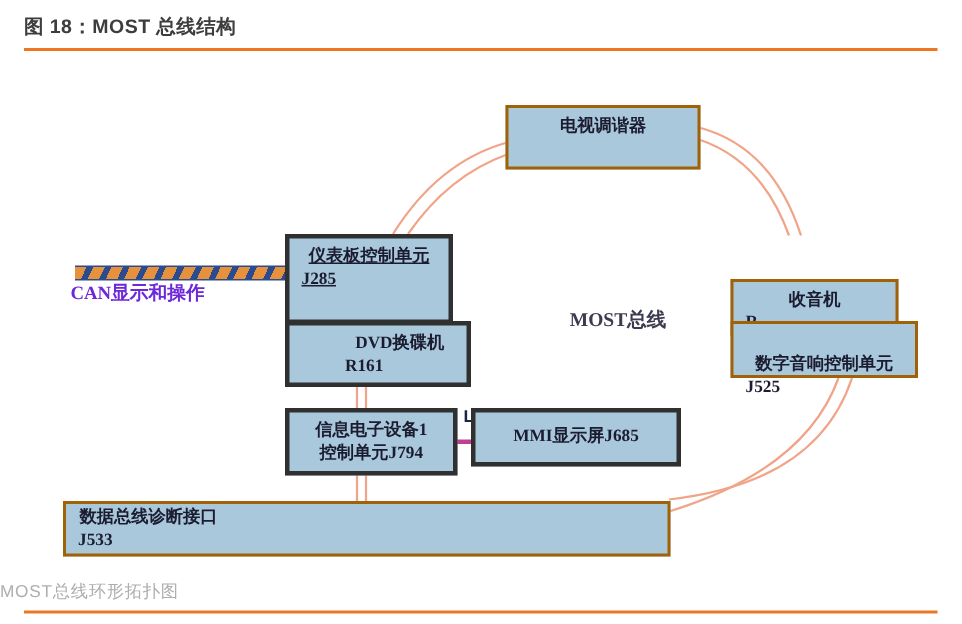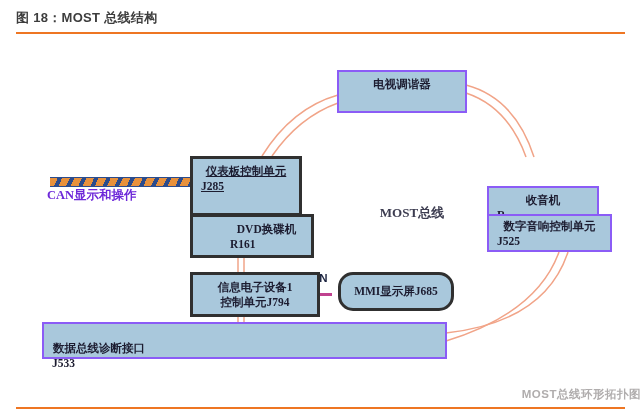--- a/index.html
+++ b/index.html
@@ -8,26 +8,26 @@
     font-family:"Liberation Sans",sans-serif;
   }
   .fig-title{
     position:absolute;left:16px;top:9px;font-size:13px;font-weight:bold;color:#3d3d3d;
     letter-spacing:0.3px;
   }
   .rule{position:absolute;left:16px;width:609px;height:2px;background:#ee7623;}
   .rule-top{top:32px;}
   .rule-bottom{top:407px;}
   .fig-caption{
-    position:absolute;left:0;top:387px;width:641px;text-align:right;
-    font-size:11.5px;color:#b0adad;letter-spacing:0.5px;font-weight:bold;
+    position:absolute;left:0;top:387px;width:641px;text-align:left;
+    font-size:11.5px;color:#b0adad;letter-spacing:0.5px;
   }
   #ringsvg{position:absolute;left:0;top:0;z-index:1;}
   .box{
-    position:absolute;z-index:2;background:#a9c8dc;border:2px solid #8b5cf6;
+    position:absolute;z-index:2;background:#a9c8dc;border:2px solid #a16207;
     box-sizing:border-box;color:#1c1c30;
     font-family:"Liberation Serif",serif;font-size:11.5px;line-height:15px;
     padding-top:5px;
   }
   .box.thick{border-width:3px;border-color:#303030;}
   .bname{text-align:center;font-weight:600;}
   .bcode{text-align:left;padding-left:8px;font-weight:bold;}
   .box.wide .bname{text-align:left;padding-left:9px;}
   .box.center-one{display:flex;align-items:center;justify-content:center;padding-top:0;}
   .center-label{
@@ -94,40 +94,40 @@
   <div class="box thick" style="left:190px;top:156px;width:112px;height:60px;text-decoration:underline;">
     <div class="bname">仪表板控制单元</div>
     <div class="bcode">J285</div>
   </div>
 
   <div class="box thick" style="left:190px;top:214px;width:124px;height:44px;padding-left:29px;">
     <div class="bname">DVD换碟机</div>
     <div class="bcode">R161</div>
   </div>
 
-  <div class="box thick" style="left:190px;top:272px;width:130px;height:45px;">
+  <div class="box thick" style="left:190px;top:272px;width:115px;height:45px;">
     <div class="bname">信息电子设备1</div>
     <div class="bname">控制单元J794</div>
   </div>
 
-  <div class="box thick center-one" style="left:338px;top:272px;width:116px;height:39px;border-radius:15px;">
+  <div class="box thick center-one" style="left:314px;top:272px;width:140px;height:39px;">
     <div class="bname">MMI显示屏J685</div>
   </div>
 
   <div class="box" style="left:487px;top:158px;width:112px;height:38px;margin-top:28px;">
     <div class="bname">收音机</div>
     <div class="bcode">R</div>
   </div>
 
-  <div class="box" style="left:487px;top:214px;width:125px;height:38px;padding-top:3px;">
+  <div class="box" style="left:487px;top:214px;width:125px;height:38px;padding-top:20px;">
     <div class="bname">数字音响控制单元</div>
     <div class="bcode">J525</div>
   </div>
 
-  <div class="box wide" style="left:42px;top:322px;width:405px;height:37px;padding-top:17px;">
+  <div class="box wide" style="left:42px;top:334px;width:405px;height:37px;padding-top:2px;">
     <div class="bname">数据总线诊断接口</div>
     <div class="bcode">J533</div>
   </div>
 
   <div class="fig-caption">MOST总线环形拓扑图</div>
   <div class="rule rule-bottom"></div>
 
 </div>
 
 </body></html>

